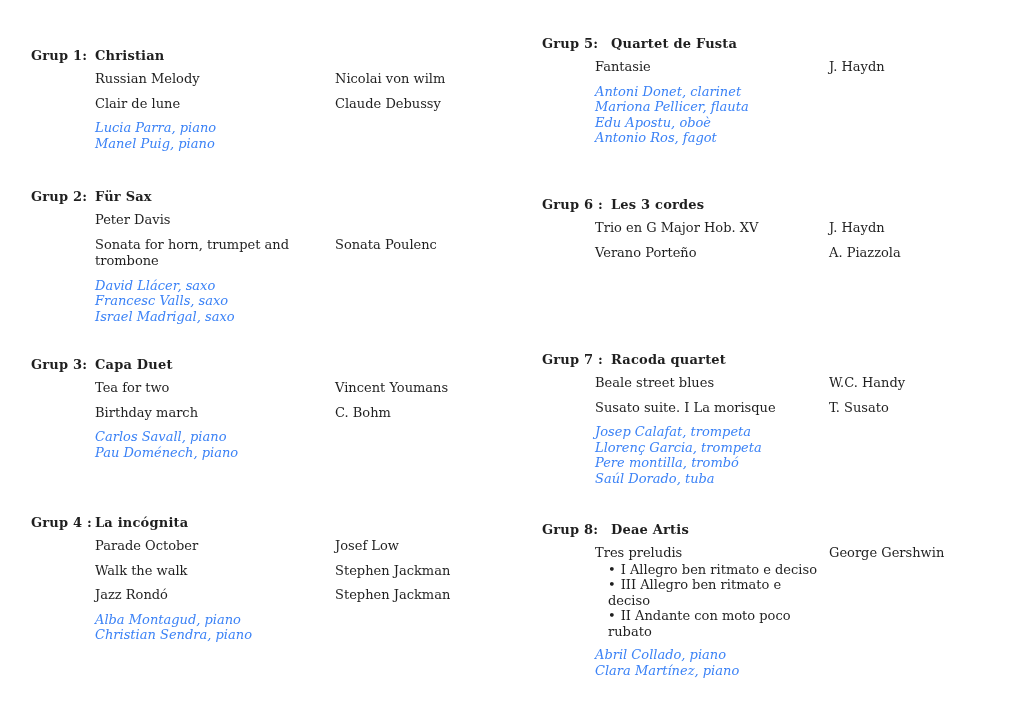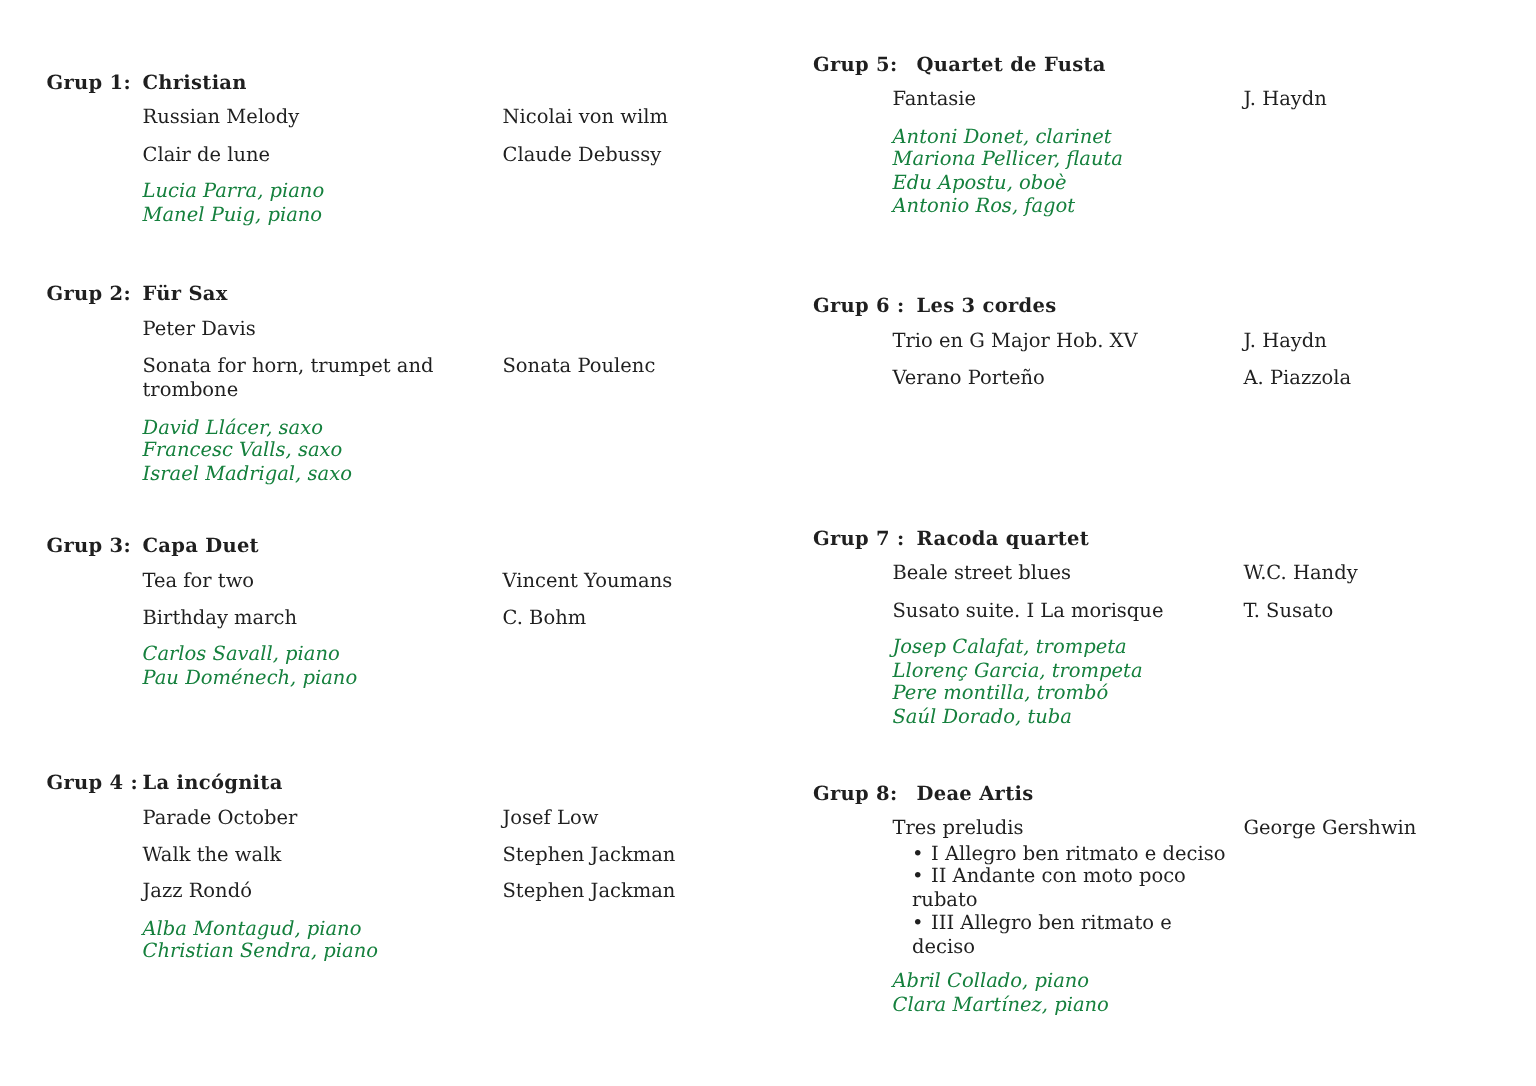--- a/index.html
+++ b/index.html
@@ -14,21 +14,21 @@
   .group-header{display:flex;font-weight:bold;line-height:15px;letter-spacing:.2px;}
   .group-label{flex:0 0 64px;}
   .col-right .group-label{flex:0 0 69px;}
   .group-body{margin-left:64px;}
   .col-right .group-body{margin-left:53px;}
   .piece-row{display:flex;margin-top:8px;line-height:16.5px;}
   .piece-title,.piece-main{flex:0 0 240px;padding-right:10px;box-sizing:border-box;}
   .col-right .piece-title,.col-right .piece-main{flex:0 0 234px;}
   .piece-composer{flex:1;}
   .italic{}
-  .performers{margin-top:8px;line-height:15.5px;color:#15803d;font-style:italic;}
+  .performers{margin-top:8px;line-height:15.5px;color:#3b82f6;font-style:italic;}
   .movement{padding-left:13px;line-height:15.5px;}
   .bullet{margin-right:5px;}
 </style>
 </head>
 <body>
 
 <div class="page">
 
   <div class="col col-left">
 
@@ -189,24 +189,24 @@
         <span class="group-title">Deae Artis</span>
       </div>
       <div class="group-body">
         <div class="piece-row">
           <div class="piece-main">
             <span class="piece-title" style="flex:none;padding:0">Tres preludis</span>
             <div class="movement">
               <span class="bullet">•</span><span class="movement-text">I Allegro ben ritmato e deciso</span>
             </div>
             <div class="movement">
-              <span class="bullet">•</span><span class="movement-text">II Andante con moto poco rubato</span>
+              <span class="bullet">•</span><span class="movement-text">III Allegro ben ritmato e deciso</span>
             </div>
             <div class="movement">
-              <span class="bullet">•</span><span class="movement-text">III Allegro ben ritmato e deciso</span>
+              <span class="bullet">•</span><span class="movement-text">II Andante con moto poco rubato</span>
             </div>
           </div>
           <span class="piece-composer">George Gershwin</span>
         </div>
         <div class="performers">
           <div class="performer">Abril Collado, piano</div>
           <div class="performer">Clara Martínez, piano</div>
         </div>
       </div>
     </section>

